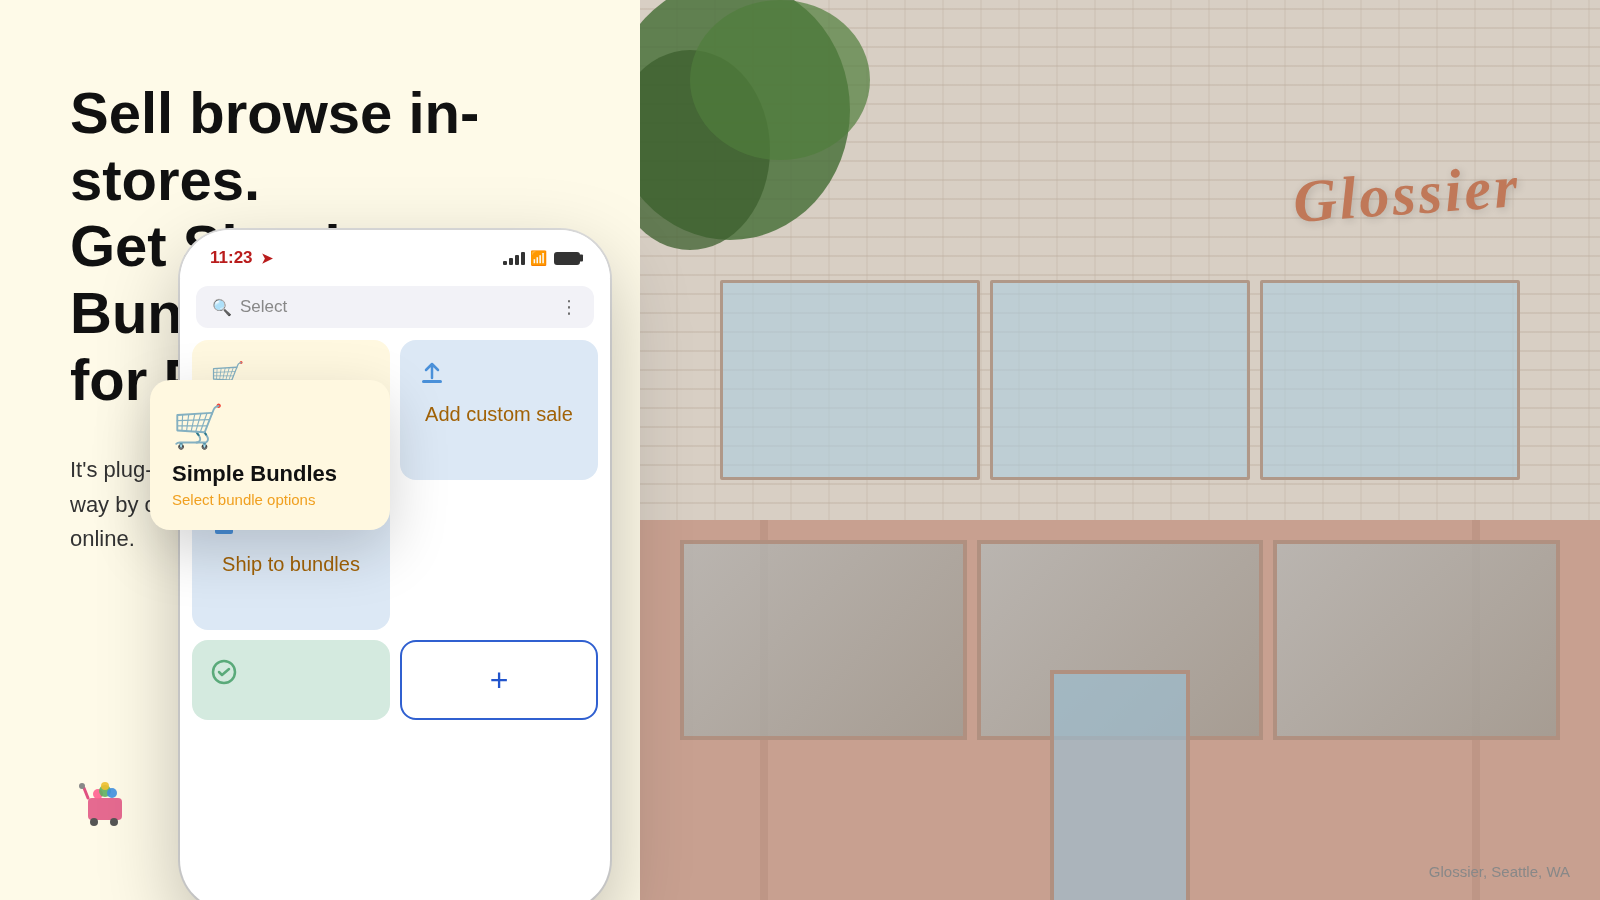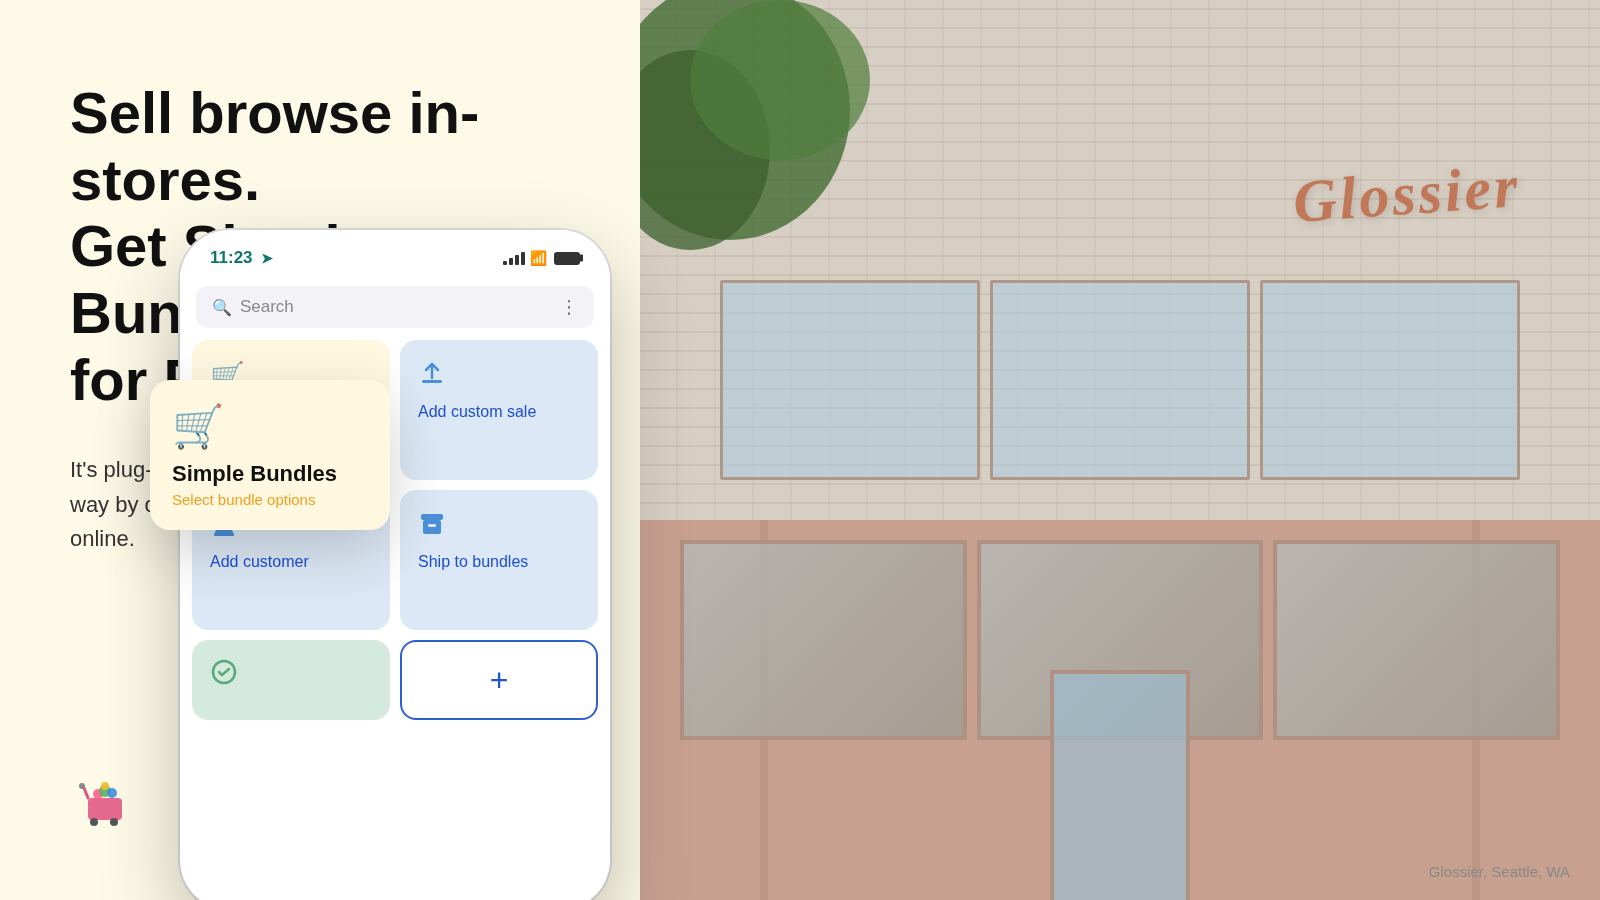--- a/index.html
+++ b/index.html
@@ -98,21 +98,21 @@
       background: #fff;
       padding: 18px 30px 10px;
       display: flex;
       align-items: center;
       justify-content: space-between;
     }
 
     .phone-time {
       font-size: 17px;
       font-weight: 600;
-      color: #0f766e;
+      color: #b91c1c;
     }
 
     .phone-status-icons {
       display: flex;
       align-items: center;
       gap: 6px;
     }
 
     .signal-bars {
       display: flex;
@@ -189,23 +189,24 @@
       min-height: 140px;
       position: relative;
     }
 
     .cell-icon {
       font-size: 28px;
       margin-bottom: 4px;
     }
 
     .cell-label {
-      font-size: 16px;
+      font-size: 20px;
       font-weight: 500;
-      color: #1d4ed8;
+      color: #a16207;
+      text-align: center;
     }
 
     .cell-sublabel {
       font-size: 13px;
       color: #f0a020;
       font-weight: 500;
     }
 
     
     .cell-bundles {
@@ -384,21 +385,21 @@
 
         <span class="wifi-icon">📶</span>
 
         <div class="battery-icon"></div>
       </div>
     </div>
 
     <div class="phone-search-bar">
       <div class="search-left">
         <span style="font-size:16px;color:#888;">🔍</span>
-        <span style="color:#888;font-size:17px;">Search</span>
+        <span style="color:#888;font-size:17px;">Select</span>
       </div>
       <span style="color:#666;font-size:18px;">⋮</span>
     </div>
 
     <div class="phone-grid">
 
       <div class="grid-cell cell-bundles">
         <span class="cell-icon">🛒</span>
         <span class="cell-label">Simple Bundles</span>
         <span class="cell-sublabel">Select bundle options</span>
@@ -407,29 +408,20 @@
       <div class="grid-cell cell-blue">
         <span class="cell-icon-blue">
           <svg width="28" height="28" viewBox="0 0 28 28" fill="none">
             <rect x="4" y="20" width="20" height="3" rx="1.5" fill="#4a90d9"></rect>
             <path d="M14 4 L14 18 M8 10 L14 4 L20 10" stroke="#4a90d9" stroke-width="2.5" stroke-linecap="round" stroke-linejoin="round"></path>
           </svg>
         </span>
         <span class="cell-label">Add custom sale</span>
       </div>
 
-      <div class="grid-cell cell-blue">
-        <span class="cell-icon-blue">
-          <svg width="28" height="28" viewBox="0 0 28 28" fill="none">
-            <circle cx="14" cy="10" r="6" fill="#4a90d9"></circle>
-            <path d="M4 26 C4 20 10 16 14 16 C18 16 24 20 24 26" fill="#4a90d9"></path>
-          </svg>
-        </span>
-        <span class="cell-label">Add customer</span>
-      </div>
 
       <div class="grid-cell cell-blue">
         <span class="cell-icon-blue">
           <svg width="28" height="28" viewBox="0 0 28 28" fill="none">
             <rect x="3" y="4" width="22" height="6" rx="2" fill="#4a90d9"></rect>
             <rect x="5" y="10" width="18" height="14" rx="2" fill="#4a90d9"></rect>
             <rect x="10" y="14" width="8" height="3" rx="1" fill="#dce8f5"></rect>
           </svg>
         </span>
         <span class="cell-label">Ship to bundles</span>

